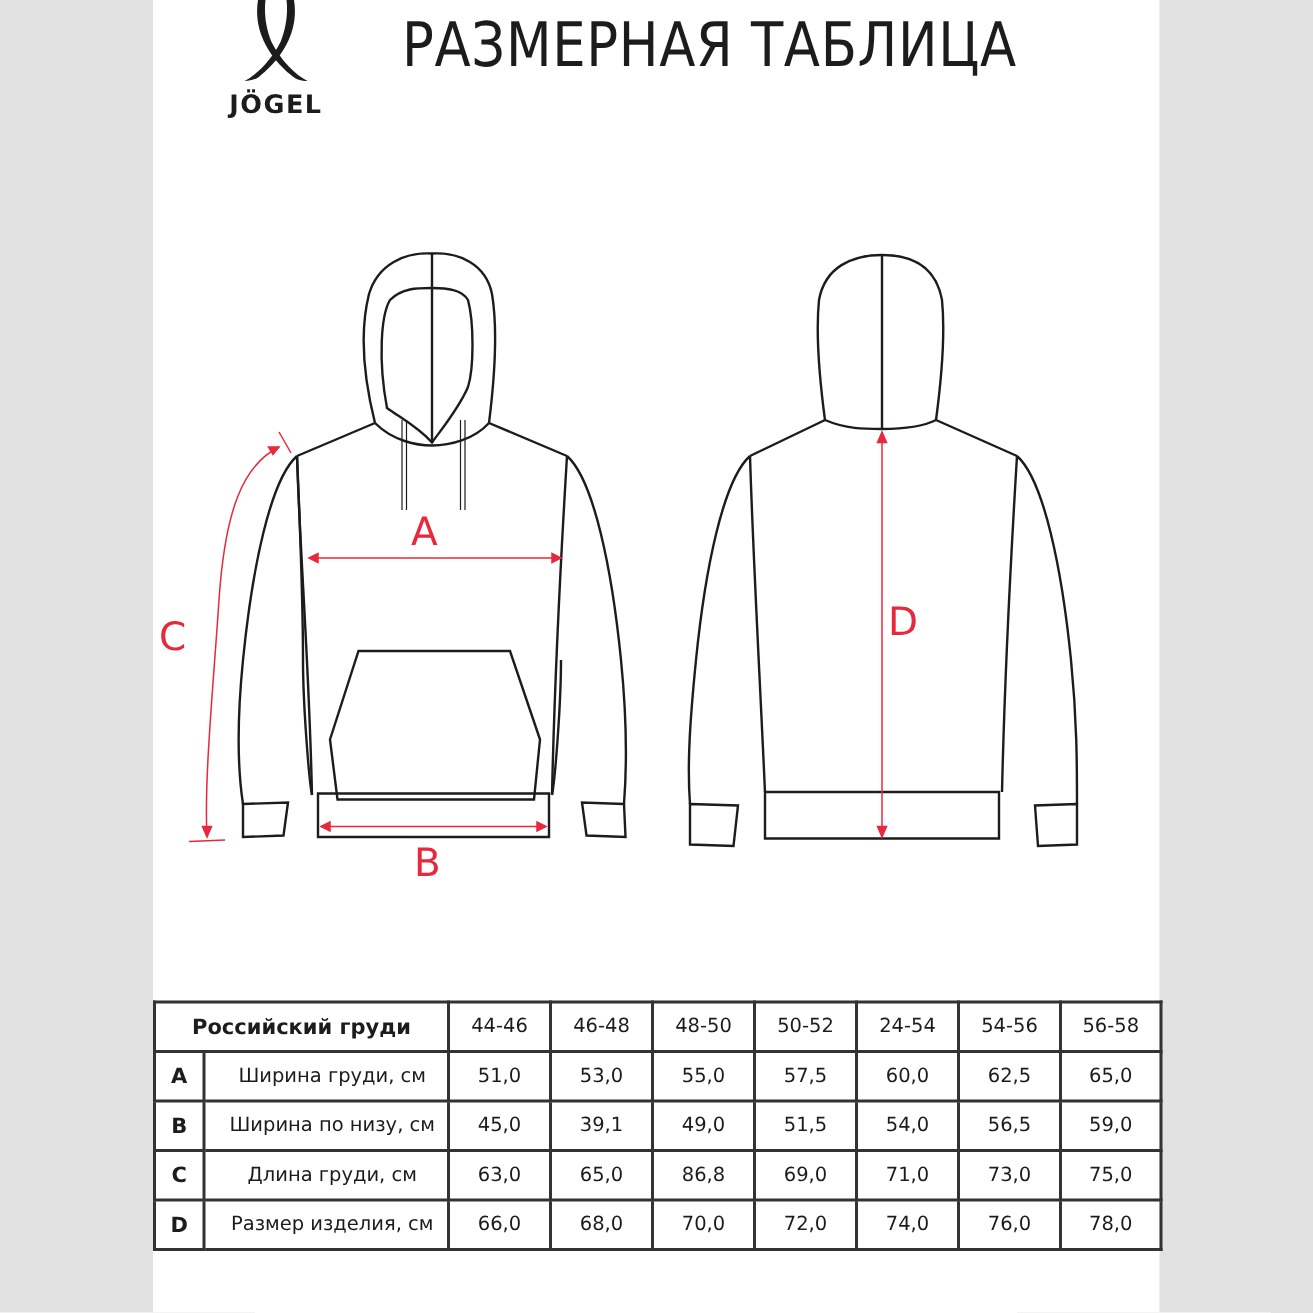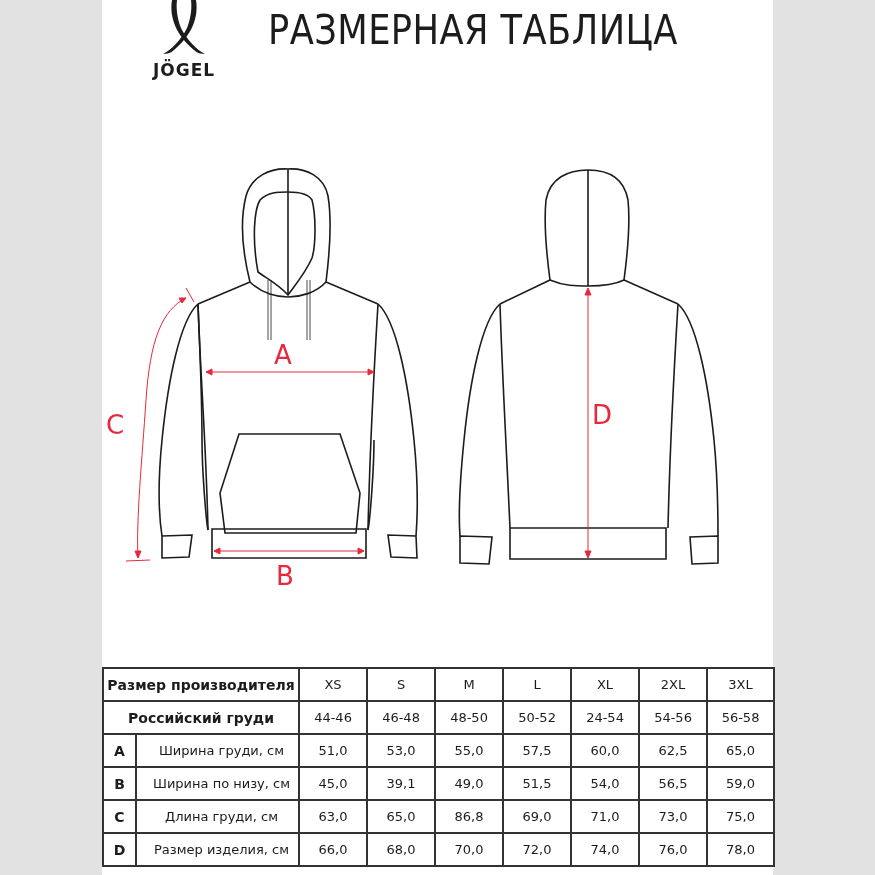--- a/index.html
+++ b/index.html
@@ -114,30 +114,20 @@
         <col style="width:163px">
       <col style="width:68px">
         <col style="width:68px">
         <col style="width:68px">
         <col style="width:68px">
       <col style="width:68px">
         <col style="width:68px">
         <col style="width:67px">
     </colgroup>
     <tbody>
-        <tr class="r1">
-      <td colspan="2" class="head">Размер производителя</td>
-      <td>XS</td>
-      <td>S</td>
-      <td>M</td>
-      <td>L</td>
-      <td>XL</td>
-      <td>2XL</td>
-      <td>3XL</td>
-    </tr>
     <tr class="r2">
       <td colspan="2" class="head">Российский груди</td>
       <td>44-46</td>
       <td>46-48</td>
       <td>48-50</td>
       <td>50-52</td>
       <td>24-54</td>
       <td>54-56</td>
       <td>56-58</td>
     </tr>

